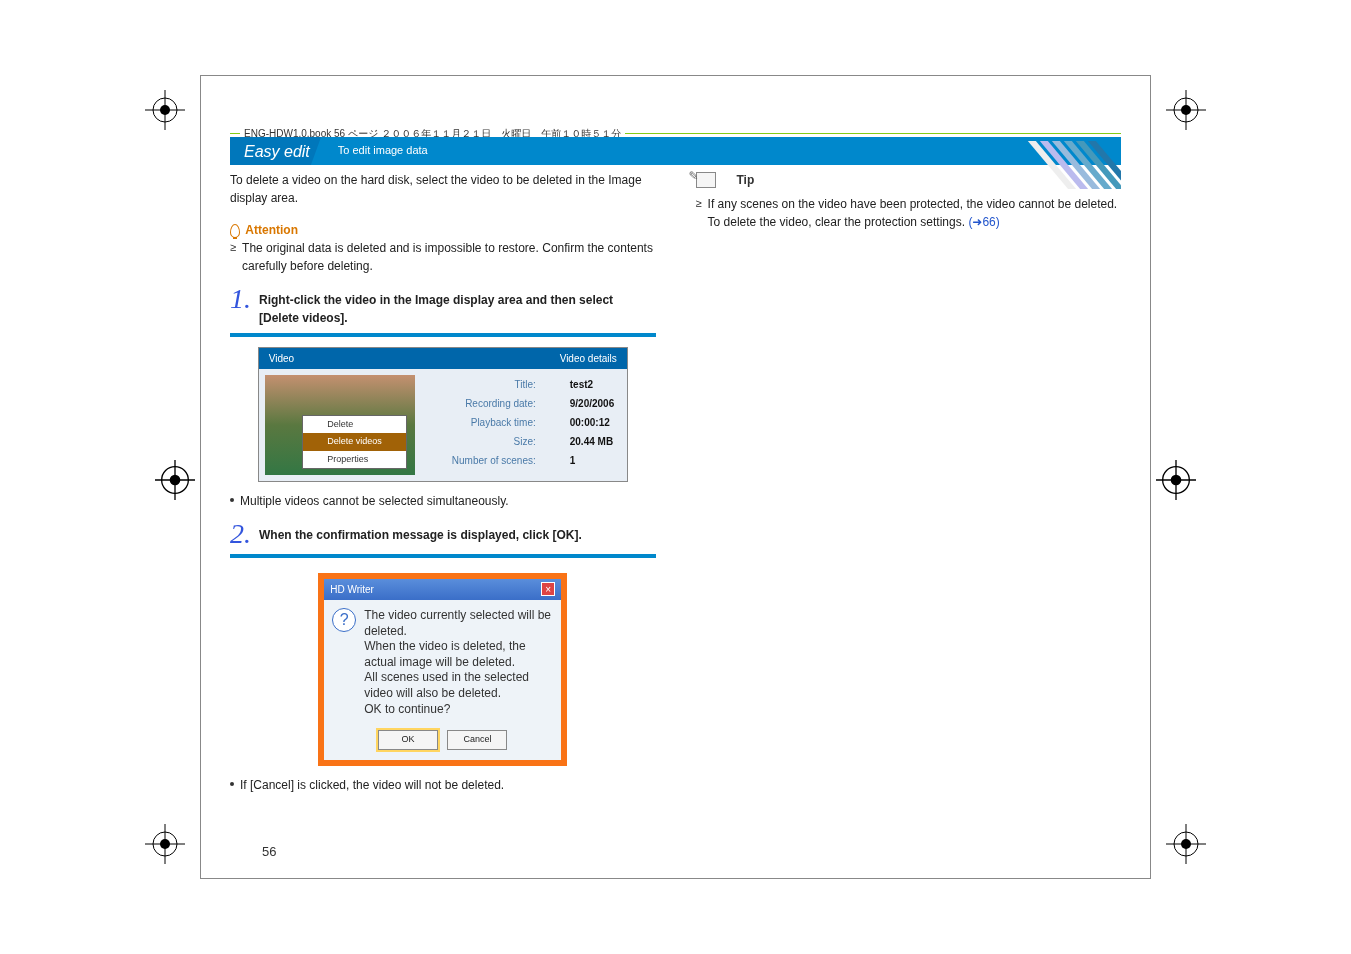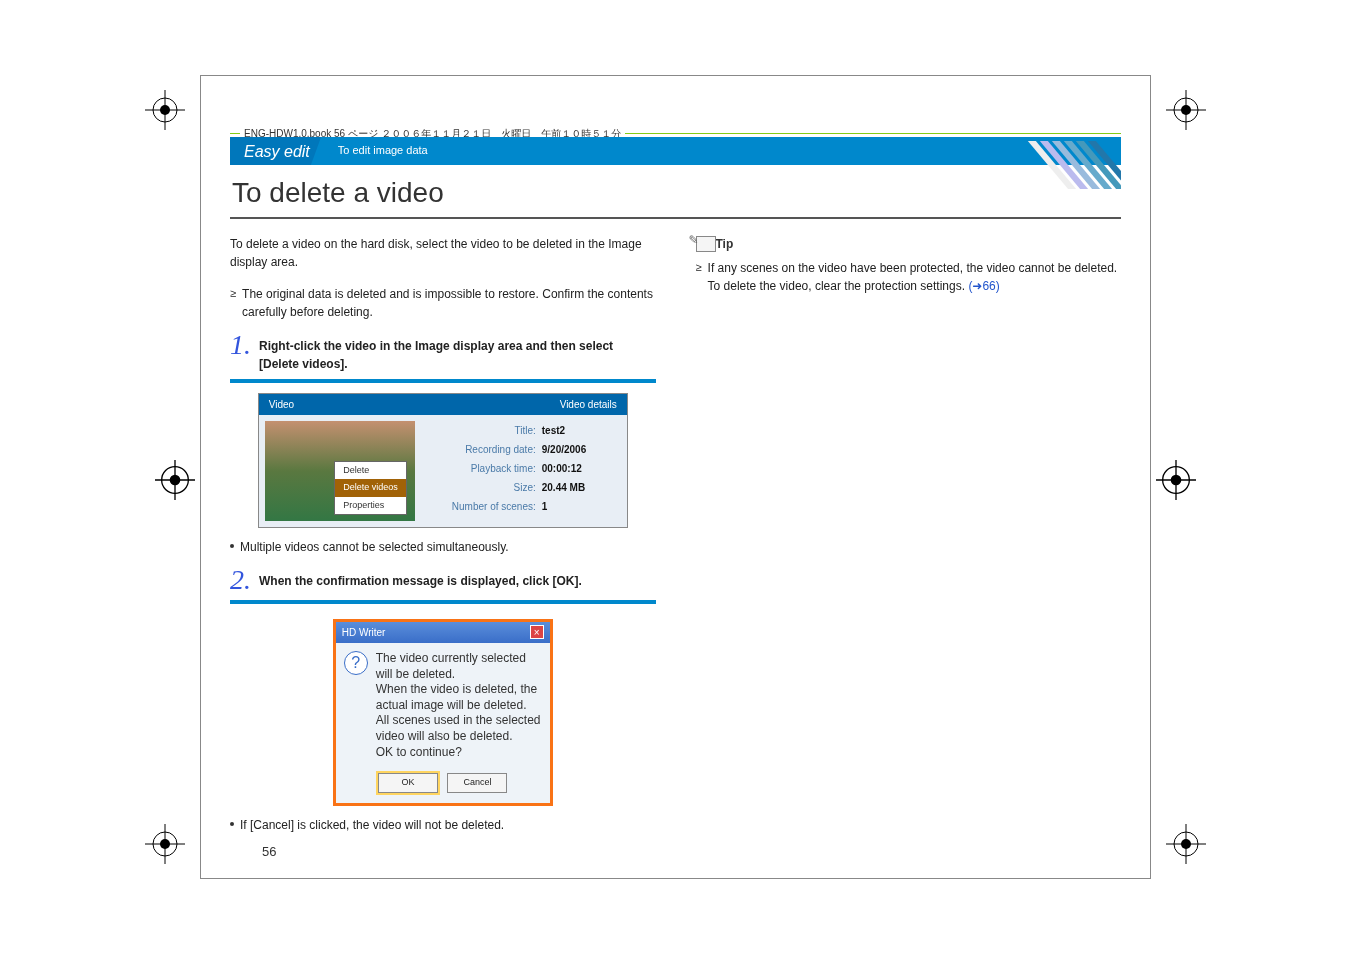--- a/index.html
+++ b/index.html
@@ -52,41 +52,41 @@
 .step-num { font-family: 'Times New Roman', serif; font-style: italic; font-size: 28px; color: #3355dd; line-height: 1; }
 .step-label { font-weight: bold; font-size: 12px; flex:1; padding-top: 6px; }
 .step-rule { height: 4px; background: #0088cc; margin: 6px 0 10px 0; width: 100%; }
 
 .screenshot1 { width: 370px; margin: 0 auto 10px; border: 1px solid #888; }
 .sh1-top { background:#0066aa; color:#fff; font-size:10px; display:flex; padding: 3px 10px; gap: 40px; }
 .sh1-top-l { flex:1; }
 .sh1-body { display:flex; background:#e8eef5; }
 .sh1-thumb { width:150px; height:100px; background: linear-gradient(180deg,#c49070 0%,#5a7840 50%,#374 100%); position:relative; margin:6px; }
 .ctx-menu { position:absolute; right:8px; bottom:6px; background:#fff; border:1px solid #666; font-size:9px; }
-.ctx-item { padding:2px 8px; color:#333; }
+.ctx-item { padding:2px 24px; color:#333; }
 .ctx-sel { background:#a16207; color:#fff; }
 .sh1-details { flex:1; padding:8px 10px; font-size:10px; }
-.detail-row { display:flex; margin-bottom:4px; }
+.detail-row { display:flex; margin-bottom:4px;gap:28px; }
 .dlabel { color:#4a7aa8; text-align:right; width:105px; margin-right:6px; }
 .dval { color:#111; font-weight:bold; }
 
 .note-sub { display:flex; gap:6px; margin:6px 0 10px 0; }
 .note-dot { width:4px; height:4px; background:#333; border-radius:50%; margin-top:6px; flex-shrink:0; }
 
-.screenshot2 { width:220px; margin:15px auto 10px; border:3px solid #f97316; }
+.screenshot2 { width:249px; margin:15px auto 10px; border:6px solid #f97316; }
 .sh2-title { background: linear-gradient(180deg,#5a8edb,#3a6ec8); color:#fff; font-size:10px; padding:3px 6px; display:flex; justify-content:space-between; }
 .sh2-x { width:14px; height:14px; background:#d44; color:#fff; text-align:center; font-size:10px; line-height:14px; border:1px solid #fff; }
 .sh2-body { background:#eef3f8; padding:8px; display:flex; gap:8px; }
 .sh2-qicon { width:24px; height:24px; border-radius:50%; background:#fff; border:1px solid #3a6ec8; color:#3a6ec8; font-size:16px; text-align:center; line-height:22px; flex-shrink:0; }
 .sh2-msg { font-size:12px; color:#333; line-height:1.3; }
 .sh2-btns { background:#eef3f8; padding:4px 0 10px; text-align:center; }
 .sh2-btn { display:inline-block; width:60px; border:1px solid #888; background:#f5f5f5; font-size:9px; padding:2px 0; margin:0 3px; }
 .sh2-btn-hl { box-shadow: 0 0 0 2px #ffd560; }
 
-.tip-row { display:flex; align-items:center; gap:0; margin-bottom:6px; }
+.tip-row { display:flex; align-items:center; gap:21px; margin-bottom:6px; }
 .tip-icon { width:20px; height:16px; border:1px solid #888; background:#f5f5f5; position:relative; }
 .tip-icon::before { content:'✎'; position:absolute; left:-8px; top:-6px; font-size:12px; color:#666; }
 .tip-label { font-weight:bold; color:#333; }
 .link { color:#2255cc; }
 
 .page-num { position:absolute; bottom: 95px; left: 230px; font-size: 13px; color:#333;margin-left:32px; }
 </style>
 </head>
 <body>
 
@@ -140,26 +140,29 @@
     <div class="stripes">
       <div class="stripe s1"></div>
         <div class="stripe s2"></div>
         <div class="stripe s3"></div>
       <div class="stripe s4"></div>
         <div class="stripe s5"></div>
         <div class="stripe s6"></div>
     </div>
   </div>
 
-  <div class="main-title">To delete a video</div>
 
   <div class="columns">
     <div class="col">
       <p class="intro">To delete a video on the hard disk, select the video to be deleted in the Image display area.</p>
 
+      <div>
+        <span class="attention-icon"></span>
+        <span class="attention-label">Attention</span>
+      </div>
       <div class="bullet-item">
         <span class="dot">≥</span>
         <span class="txt">The original data is deleted and is impossible to restore. Confirm the contents carefully before deleting.</span>
       </div>
 
       <div class="step">
         <div class="step-row">
           <div class="step-num">1.</div>
           <div class="step-label">Right-click the video in the Image display area and then select [Delete videos].</div>
         </div>

